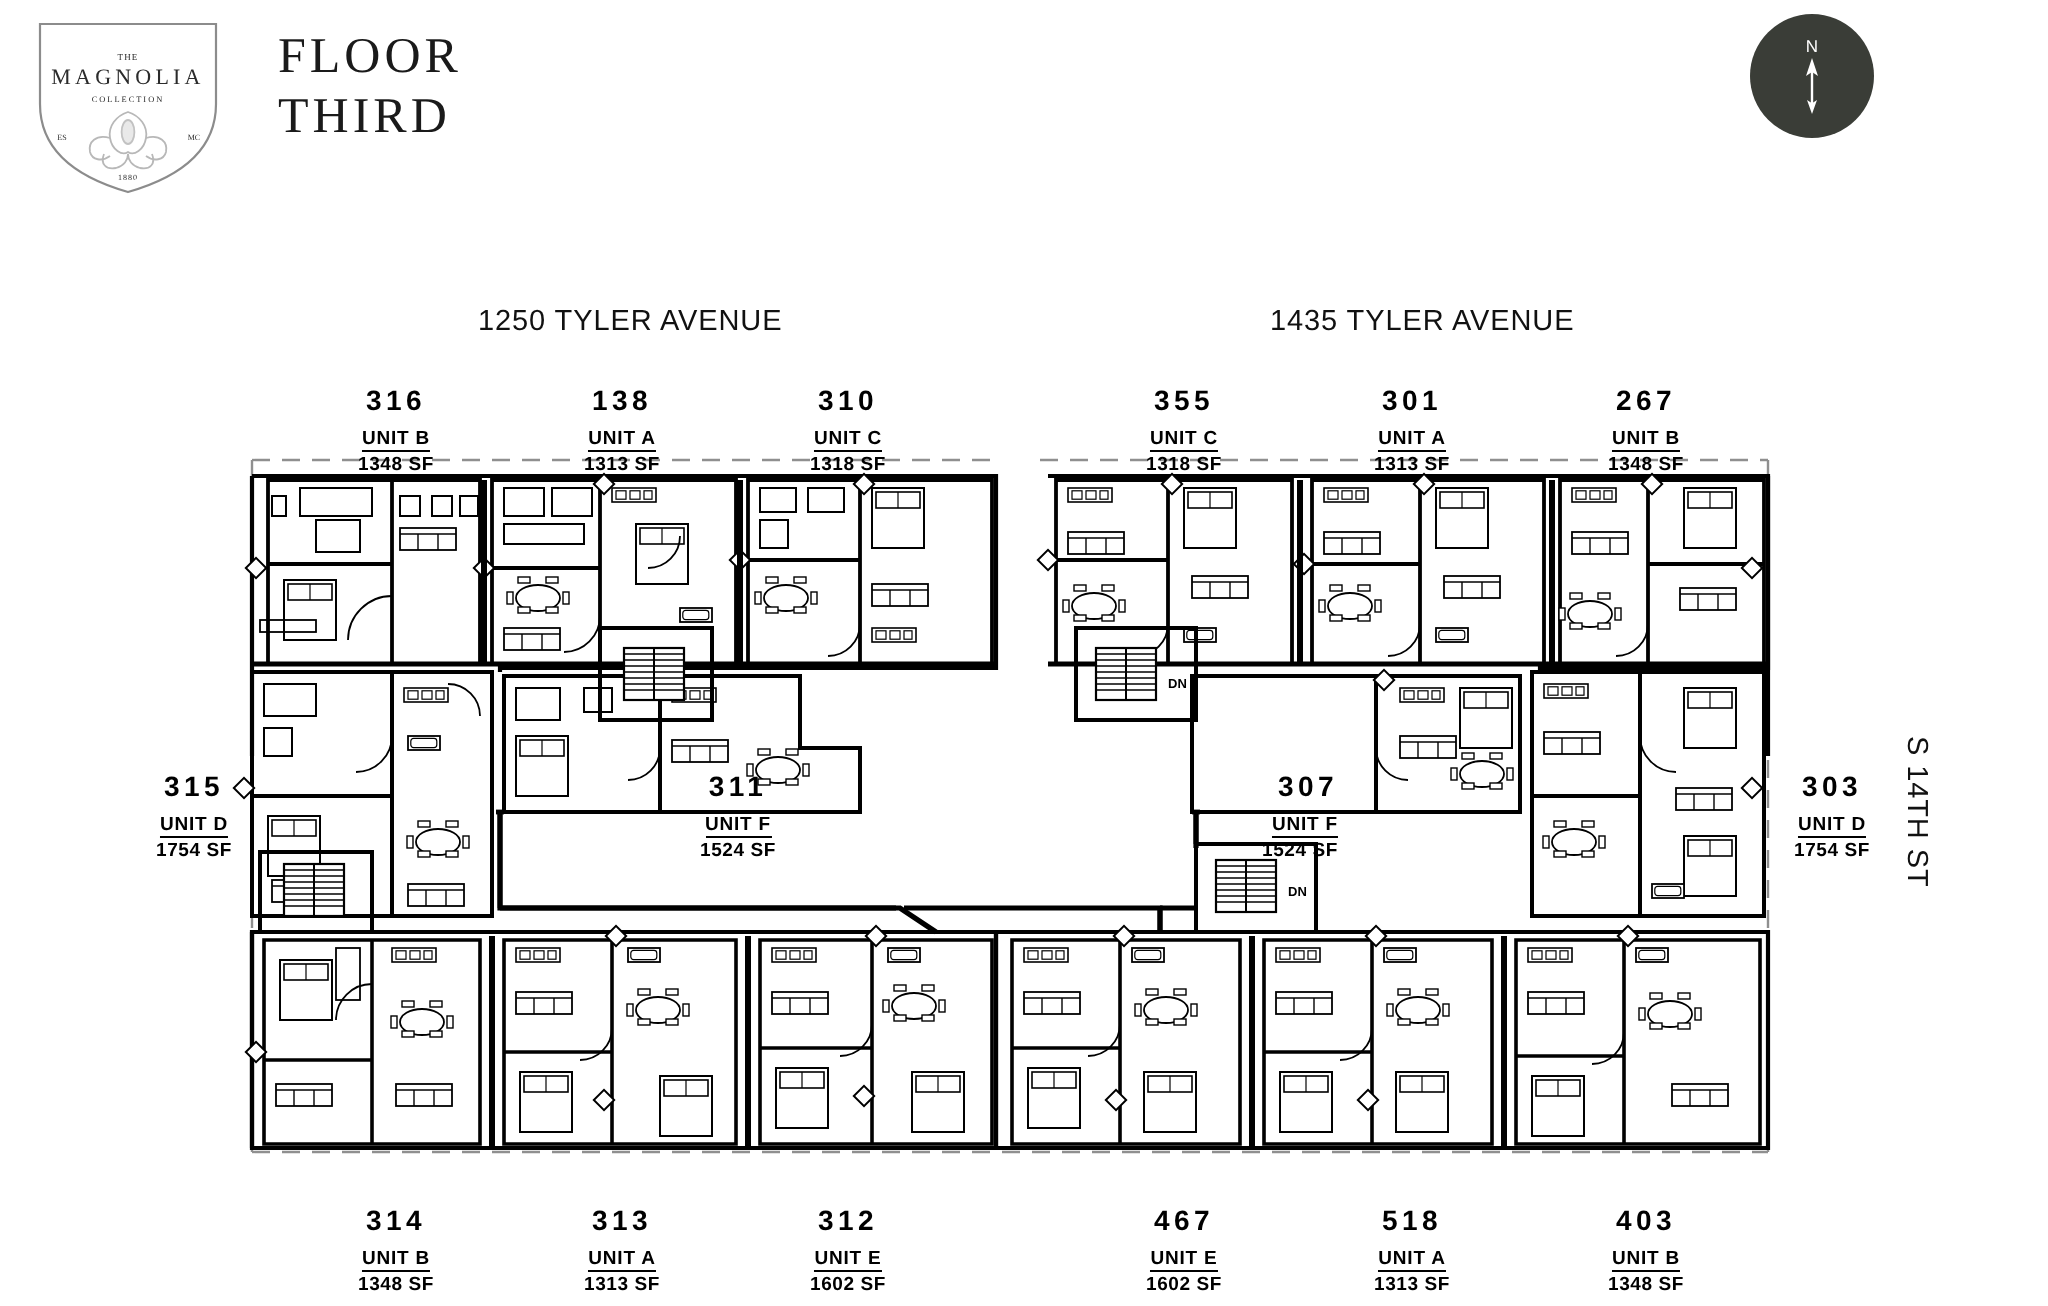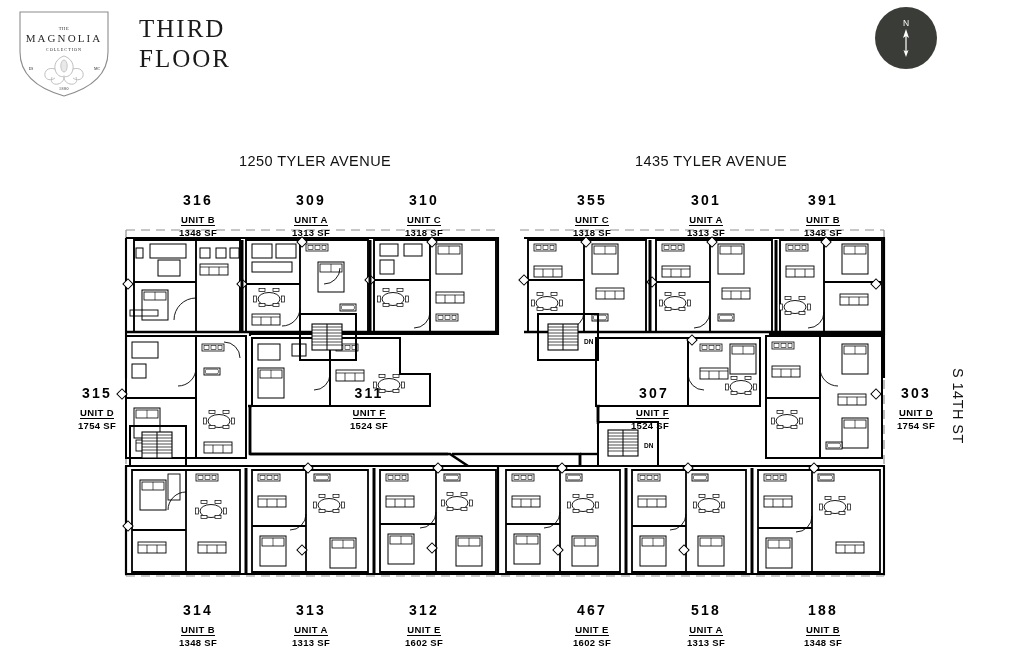--- a/index.html
+++ b/index.html
@@ -69,22 +69,22 @@
       <path d="M41 61 C34 59 30 63 31 68 C32 72 37 73 41 70"></path>
       <path d="M59 61 C66 59 70 63 69 68 C68 72 63 73 59 70"></path>
       <path d="M38 69 C36 74 39 77 44 76 C48 75 50 72 50 69"></path>
       <path d="M62 69 C64 74 61 77 56 76 C52 75 50 72 50 69"></path>
       <ellipse cx="50" cy="58" rx="3.2" ry="6" fill="#e9e9e9" stroke="#c2c2c2"></ellipse>
     </g>
   </svg>
 </div>
 
 <div id="page-title">
+  <span class="ln">FLOOR</span>
   <span class="ln">THIRD</span>
-  <span class="ln">FLOOR</span>
 </div>
 
 <div id="compass">
   <svg width="62" height="62" viewBox="0 0 62 62">
     <circle cx="31" cy="31" r="31" fill="#3a3d37"></circle>
     <text x="31" y="19" text-anchor="middle" font-size="8.5" fill="#ffffff" font-family="Liberation Sans, sans-serif">N</text>
     <g fill="#ffffff">
       <path d="M31 22 L34 31 L31 29 L28 31 Z"></path>
       <rect x="30.4" y="28" width="1.2" height="17"></rect>
       <path d="M31 50 L28.5 43 L31 44.6 L33.5 43 Z"></path>
@@ -575,41 +575,41 @@
   </g>
 </svg>
 </div>
 
 <div class="unit-label" style="left:198px;top:193px;transform:translateX(-50%);">
   <span class="num">316</span>
   <span class="typ">UNIT B</span>
   <span class="sf">1348 SF</span>
 </div>
 <div class="unit-label" style="left:311px;top:193px;transform:translateX(-50%);">
-  <span class="num">309</span>
+  <span class="num">138</span>
   <span class="typ">UNIT A</span>
   <span class="sf">1313 SF</span>
 </div>
 <div class="unit-label" style="left:424px;top:193px;transform:translateX(-50%);">
   <span class="num">310</span>
   <span class="typ">UNIT C</span>
   <span class="sf">1318 SF</span>
 </div>
 <div class="unit-label" style="left:592px;top:193px;transform:translateX(-50%);">
   <span class="num">355</span>
   <span class="typ">UNIT C</span>
   <span class="sf">1318 SF</span>
 </div>
 <div class="unit-label" style="left:706px;top:193px;transform:translateX(-50%);">
   <span class="num">301</span>
   <span class="typ">UNIT A</span>
   <span class="sf">1313 SF</span>
 </div>
 <div class="unit-label" style="left:823px;top:193px;transform:translateX(-50%);">
-  <span class="num">391</span>
+  <span class="num">267</span>
   <span class="typ">UNIT B</span>
   <span class="sf">1348 SF</span>
 </div>
 
 <div class="unit-label" style="left:97px;top:386px;transform:translateX(-50%);">
   <span class="num">315</span>
   <span class="typ">UNIT D</span>
   <span class="sf">1754 SF</span>
 </div>
 <div class="unit-label" style="left:916px;top:386px;transform:translateX(-50%);">
@@ -648,16 +648,16 @@
   <span class="num">467</span>
   <span class="typ">UNIT E</span>
   <span class="sf">1602 SF</span>
 </div>
 <div class="unit-label" style="left:706px;top:603px;transform:translateX(-50%);">
   <span class="num">518</span>
   <span class="typ">UNIT A</span>
   <span class="sf">1313 SF</span>
 </div>
 <div class="unit-label" style="left:823px;top:603px;transform:translateX(-50%);">
-  <span class="num">188</span>
+  <span class="num">403</span>
   <span class="typ">UNIT B</span>
   <span class="sf">1348 SF</span>
 </div>
 
 </body></html>

